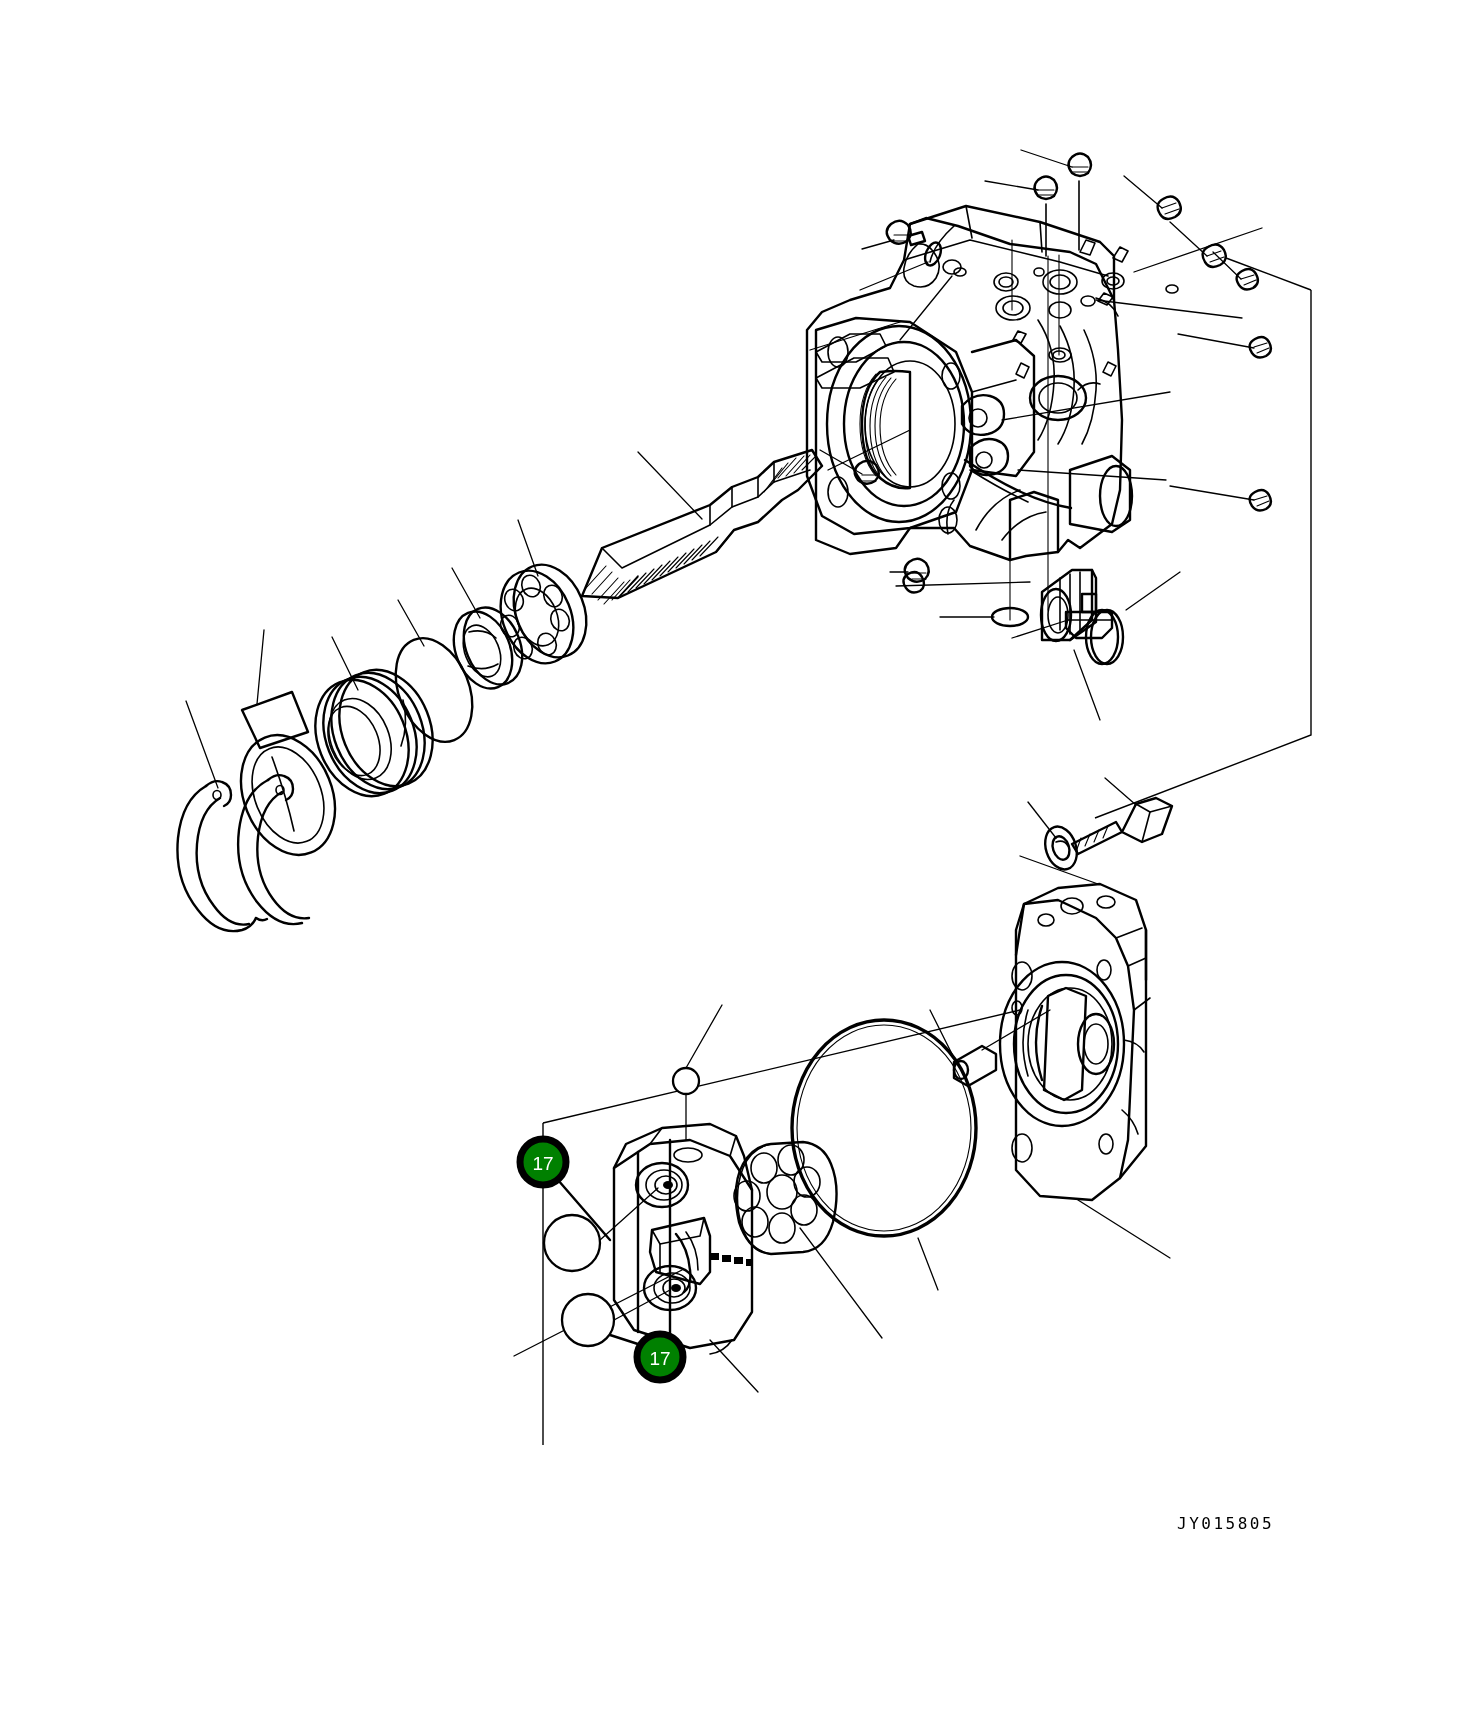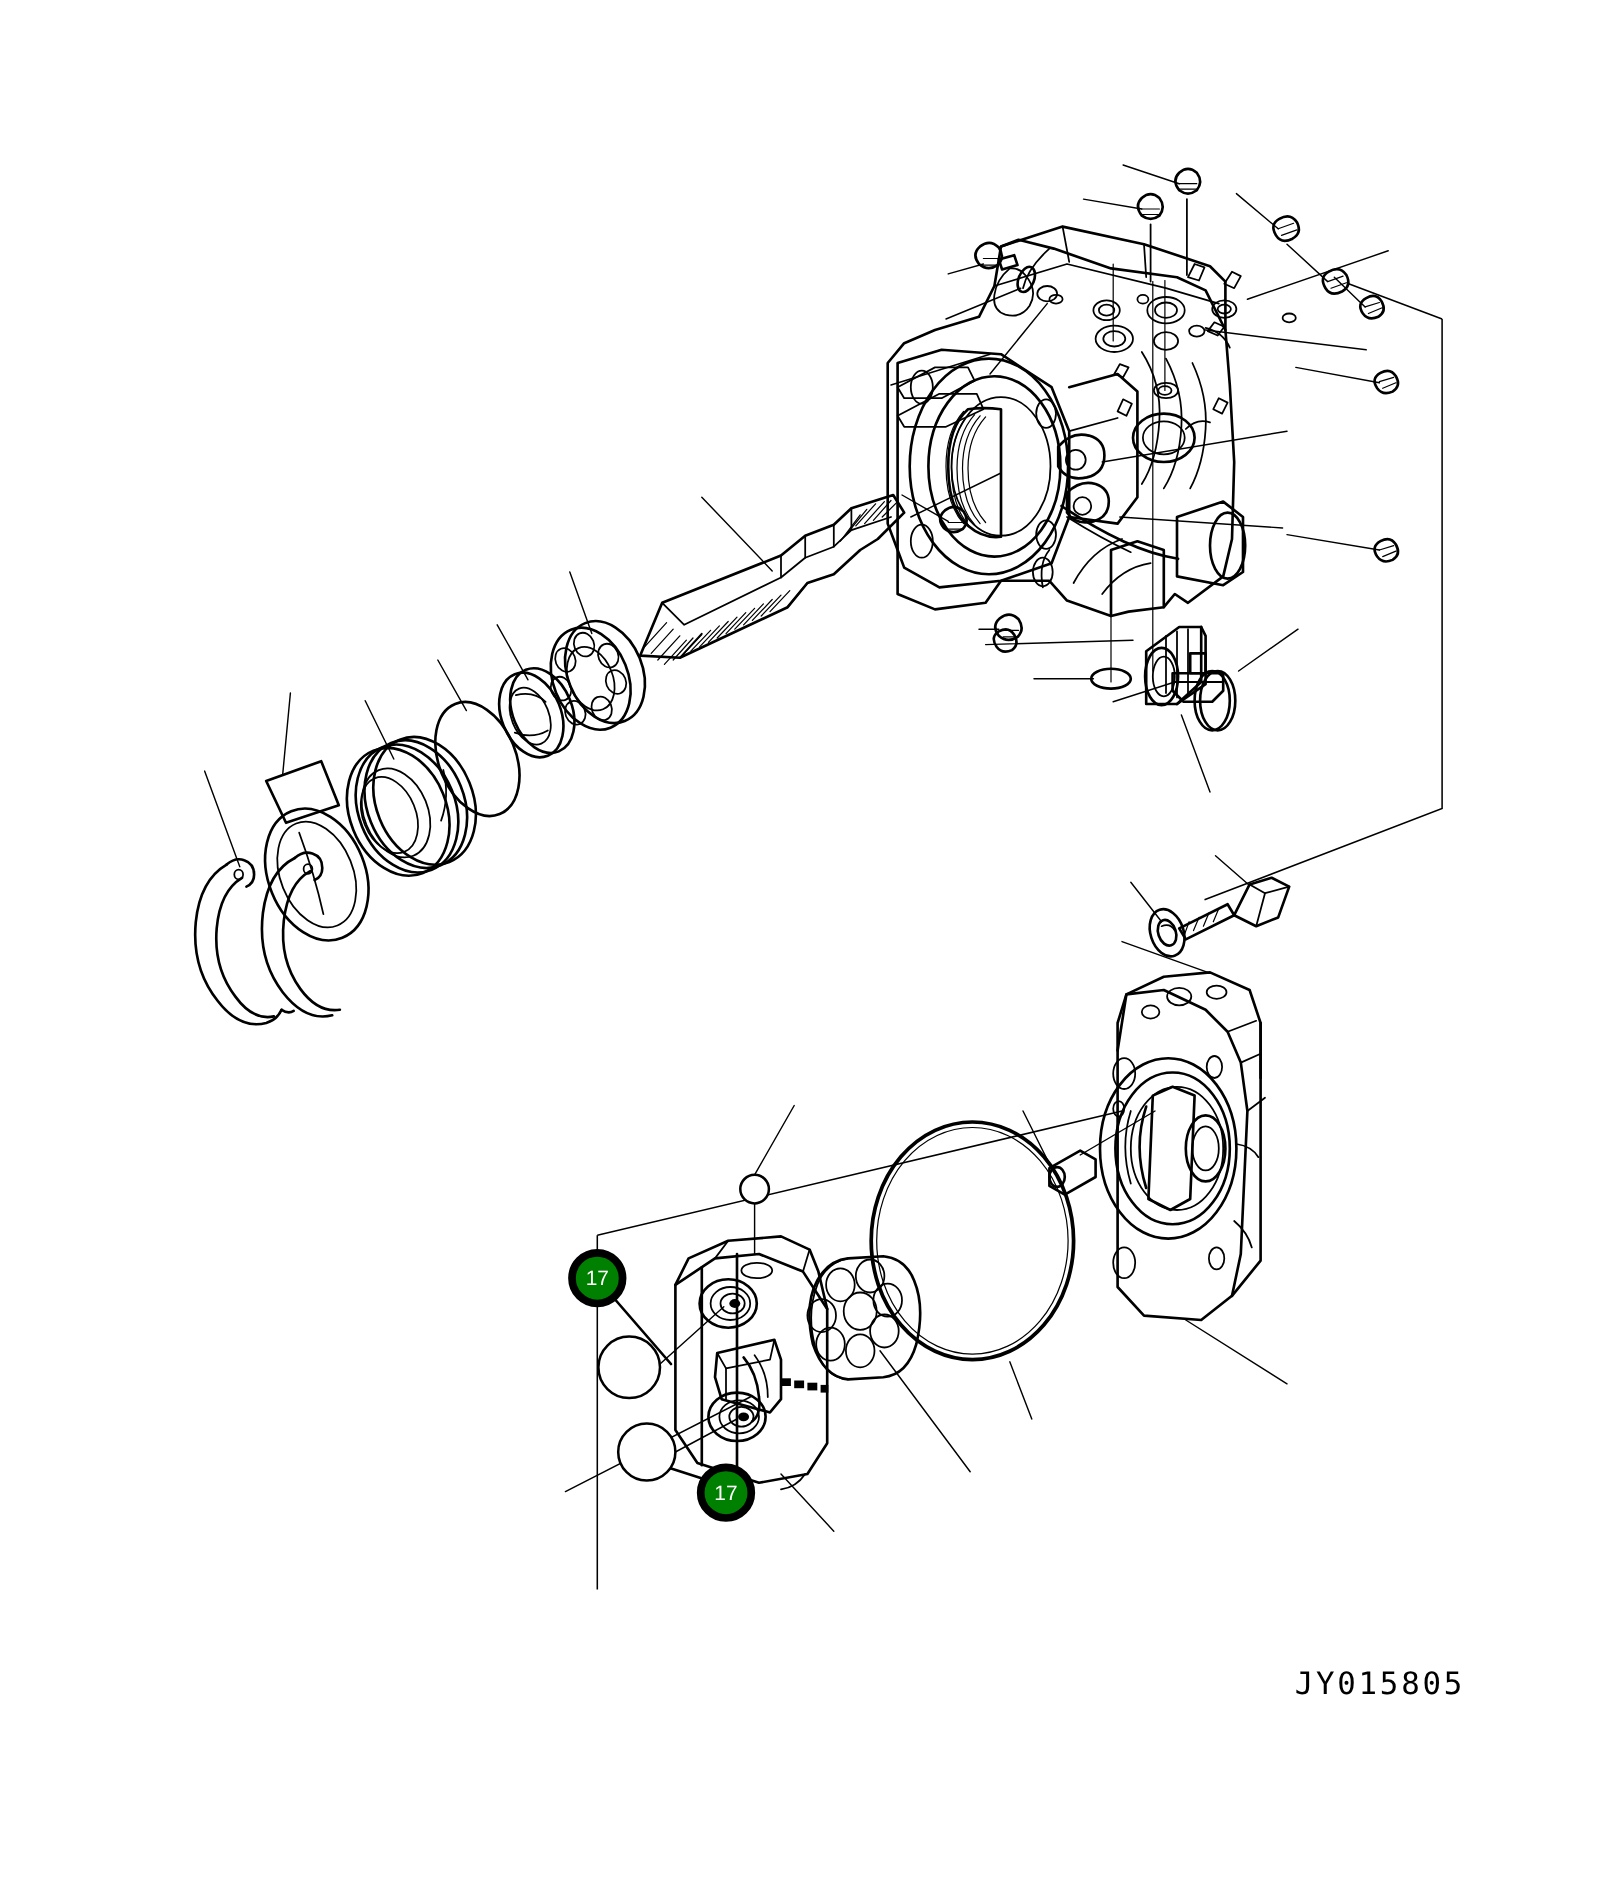--- a/index.html
+++ b/index.html
@@ -6,21 +6,21 @@
   html,body{margin:0;padding:0;background:#ffffff;}
   body{
     font-family:"Liberation Sans", sans-serif;
     width:1463px;height:1729px;overflow:hidden;position:relative;
   }
   #stage{position:absolute;left:0;top:0;width:1432px;height:1729px;background:#fff;margin-left:10px;}
   #stage svg{position:absolute;left:0;top:0;}
   .drawing-no{
     position:absolute;
     font-family:"DejaVu Sans Mono","Liberation Mono",monospace;
-    font-size:28px;letter-spacing:2.5px;color:#000;white-space:nowrap;
+    font-size:16px;letter-spacing:2.5px;color:#000;white-space:nowrap;
   }
   .badge-num{
     font-family:"Liberation Sans",sans-serif;
     font-size:19px;fill:#ffffff;text-anchor:middle;dominant-baseline:central;
   }
 </style>
 </head>
 <body>
 
 <div id="stage">

